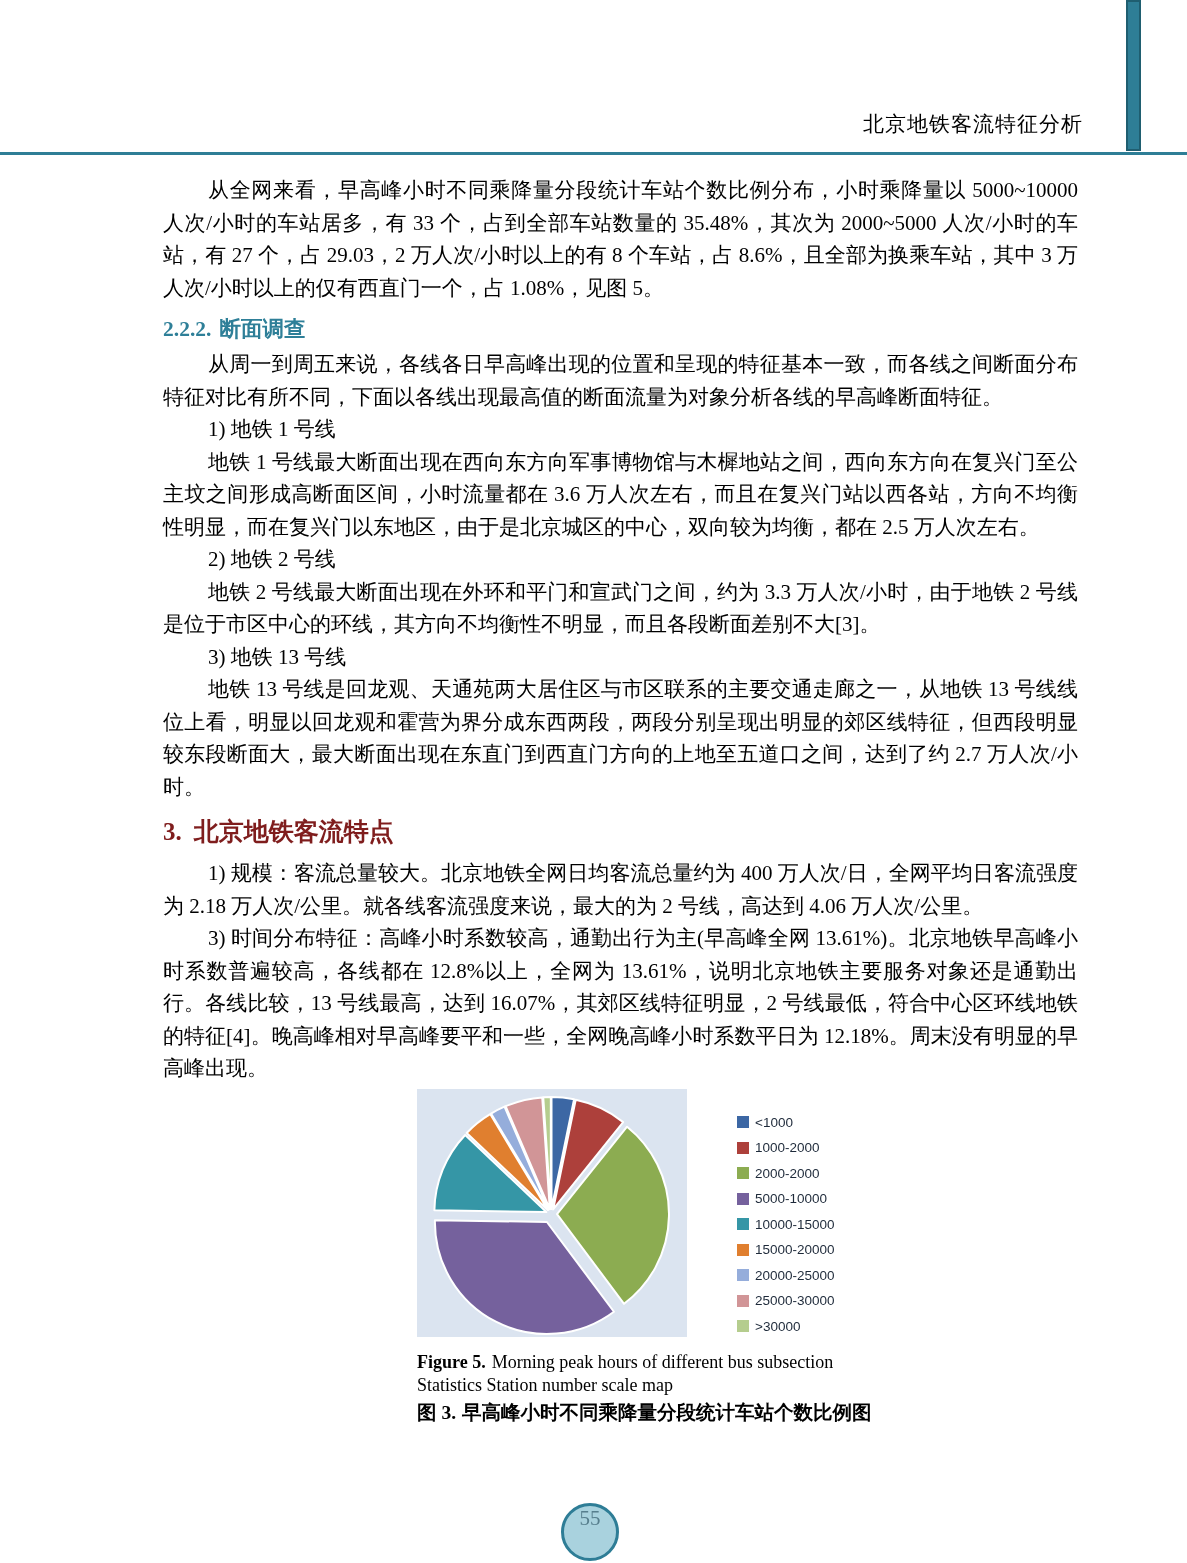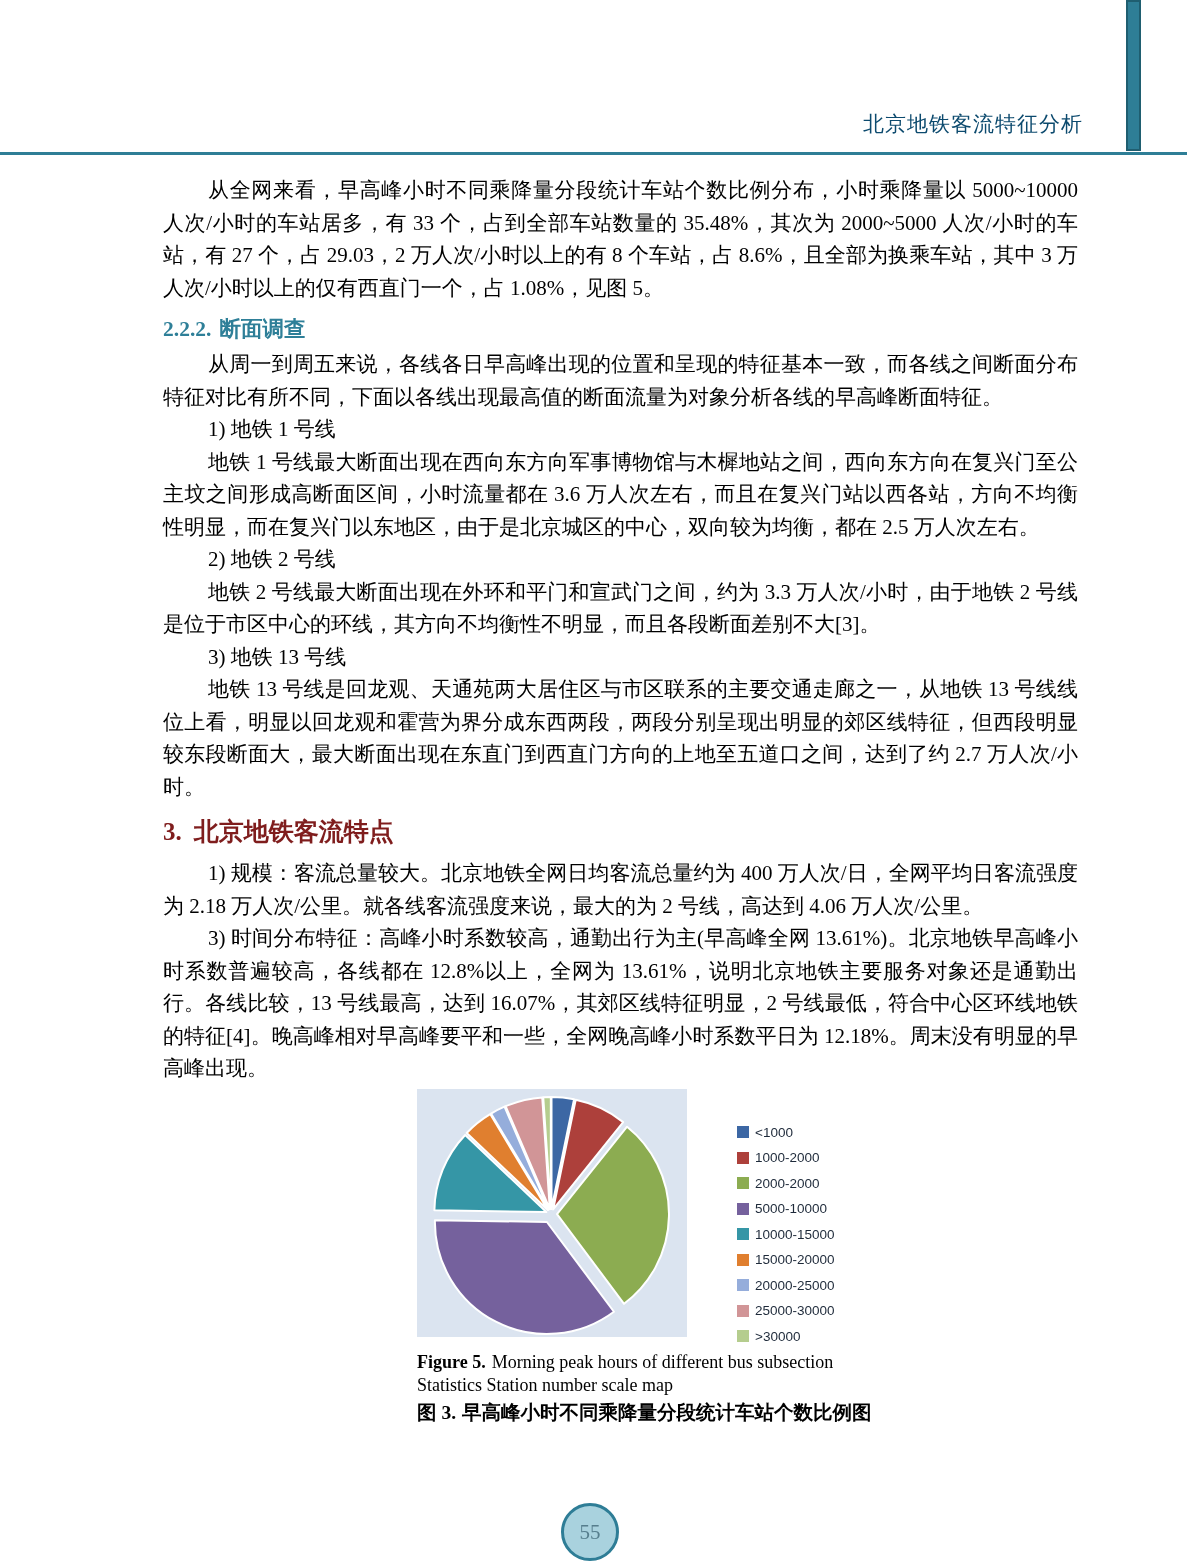--- a/index.html
+++ b/index.html
@@ -5,42 +5,42 @@
   html,body{margin:0;padding:0;background:#888;}
   .page{
     position:relative;width:1187px;height:1563px;background:#ffffff;
     font-family:"Liberation Serif","DejaVu Serif",serif;color:#000;
     overflow:hidden;margin:0 auto;
   }
   
   .side-bar{position:absolute;left:1126px;top:0;width:15px;height:151px;
     background:#2E7E96;border:2px solid #1F5E70;box-sizing:border-box;}
   .head-rule{position:absolute;left:0;top:152px;width:1187px;height:3px;background:#2E7E96;}
-  .running-title{position:absolute;top:110px;right:104px;font-size:21px;color:#0c4a6e;letter-spacing:1px;}
+  .running-title{position:absolute;top:110px;right:104px;font-size:21px;color:#000000;letter-spacing:1px;}
   
   .content{position:absolute;left:163px;top:174px;width:915px;}
   .content p{margin:0;font-size:21px;line-height:32.5px;text-align:justify;text-indent:45px;}
   .h222{margin:10px 0 4px;font-size:21.5px;line-height:30px;color:#2E7F98;font-weight:bold;}
   .h222 .h-num{margin-right:8px;}
   .hsec{margin:12px 0 8px;font-size:25px;line-height:34px;color:#7f1d1d;font-weight:bold;}
   .hsec .h-num{margin-right:12px;font-weight:bold;}
   
   .figure{margin:4px 0 0 254px;position:relative;width:660px;}
   .chart-panel{position:relative;width:270px;height:248px;background:#DBE4F0;}
-  .legend{position:absolute;left:320px;top:36px;}
+  .legend{position:absolute;left:320px;top:26px;}
   .legend-item{display:flex;align-items:center;margin-bottom:10.5px;
     font-family:"Liberation Sans","DejaVu Sans",sans-serif;font-size:13.5px;color:#1E2A3A;}
   .legend-swatch{width:12px;height:12px;margin-right:6px;flex:0 0 auto;}
   .caption{margin:14px 0 0 254px;width:470px;}
   .caption-en{font-size:18px;line-height:23px;}
   .caption-zh{font-size:19.5px;line-height:27px;font-weight:bold;margin-top:2px;}
   .cap-label{font-weight:bold;margin-right:6px;}
   
   .page-num{position:absolute;left:561px;top:1503px;width:52px;height:52px;border-radius:50%;
-    background:#A9D2DE;border:3px solid #2E7D96;display:flex;align-items:center;justify-content:center;
+    background:#A9D2DE;border:3px solid #2E7D96;display:flex;align-items:flex-start;justify-content:center;
     font-size:21px;color:#567E8D;}
 </style>
 </head>
 <body>
 
 <div class="page">
 
   <div class="side-bar"></div>
   <div class="running-title">北京地铁客流特征分析</div>
   <div class="head-rule"></div>

